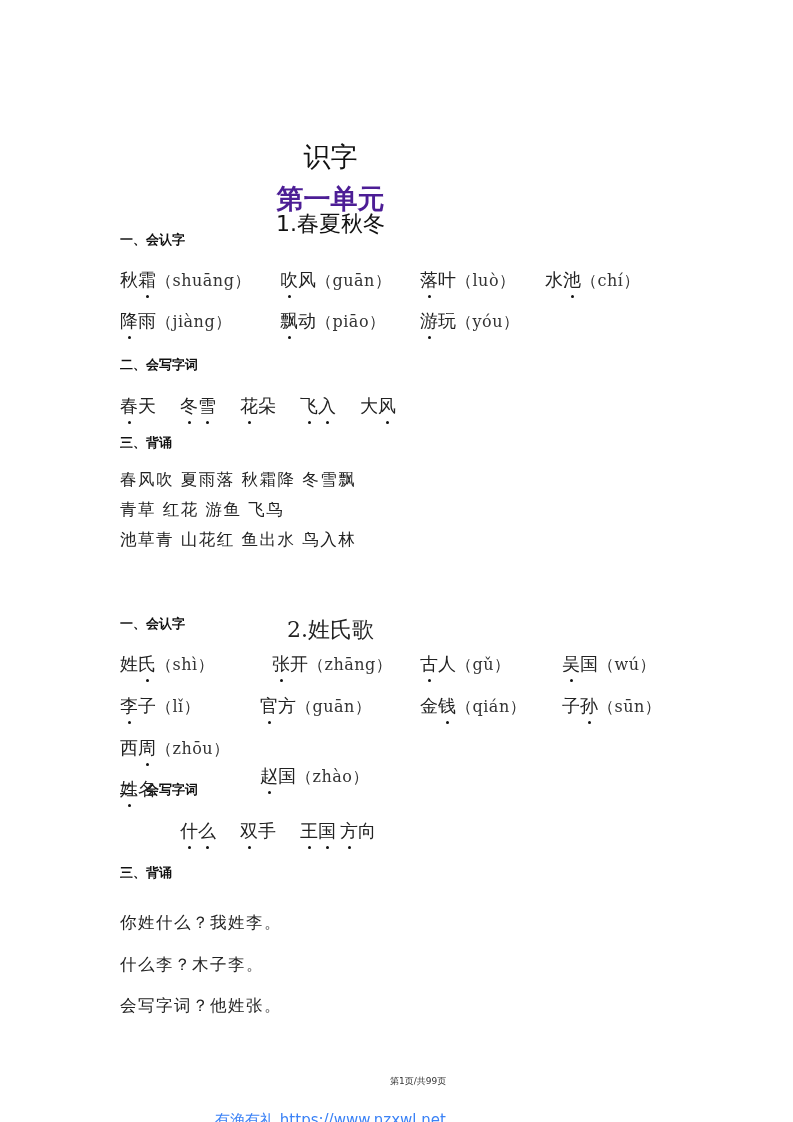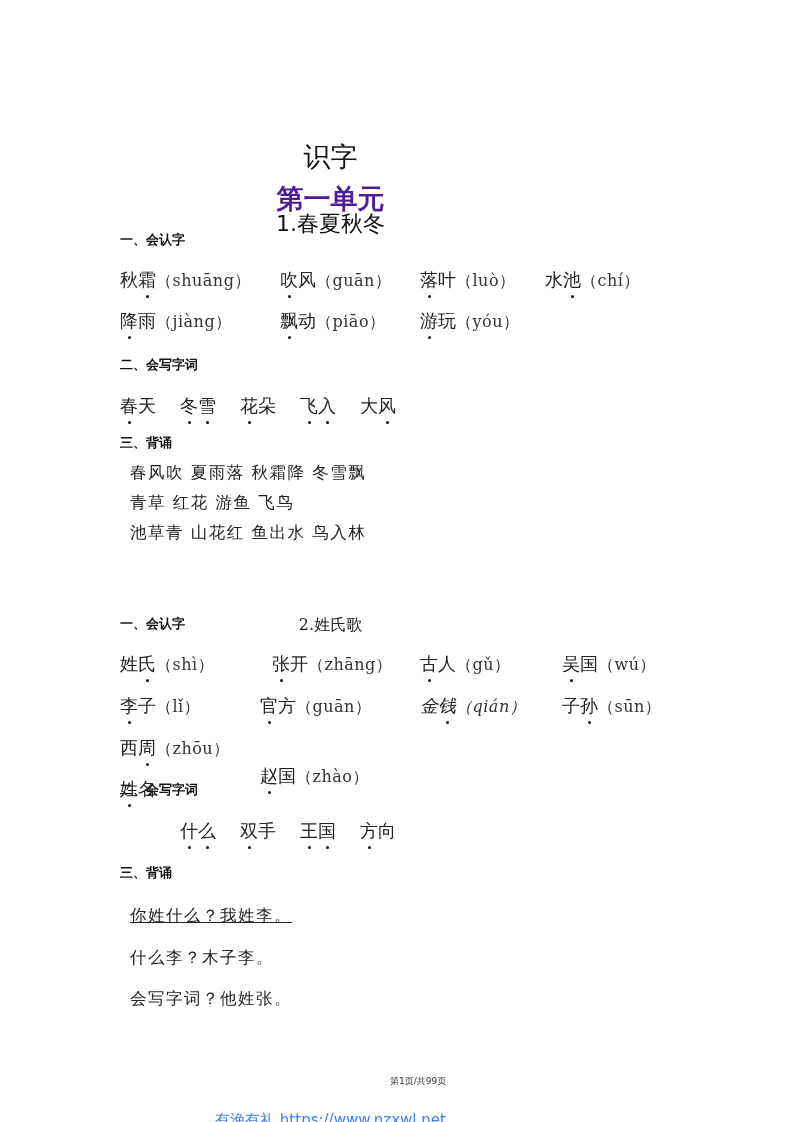--- a/index.html
+++ b/index.html
@@ -2,27 +2,27 @@
 <html><head>
 <meta charset="utf-8">
 <style>
   html, body { margin: 0; padding: 0; background: #ffffff; }
   body { width: 793px; height: 1122px; position: relative; overflow: hidden; color: #111; font-family: "DejaVu Serif", serif; }
   .abs { position: absolute; }
   .center { left: 0; width: 661px; text-align: center; margin-top: 41px; }
   .t-main { top: 98px; font-family: "DejaVu Sans", sans-serif; font-size: 27px; font-weight: normal; color: #111; }
   .t-unit { top: 140px; font-family: "DejaVu Sans", sans-serif; font-size: 27px; font-weight: bold; color: #4c1d95; }
   .t-lesson { top: 168px; font-family: "DejaVu Sans", sans-serif; font-size: 22px; color: #111; }
-  .t-lesson2 { top: 574px; font-family: "DejaVu Serif", serif; font-size: 16px; color: #222; }
+  .t-lesson2 { top: 574px; font-family: "DejaVu Serif", serif; font-size: 22px; color: #222; }
   .h { left: 120px; font-family: "DejaVu Sans", sans-serif; font-weight: bold; font-size: 13px; color: #111; }
   .item { font-family: "DejaVu Serif", serif; font-size: 18px; color: #222; white-space: nowrap; }
   .hz { position: relative; display: inline-block; }
   .hz.dot::after { content: ""; position: absolute; left: 50%; bottom: -6px; width: 3px; height: 3px; margin-left: -1.5px; border-radius: 50%; background: #111; }
   .py { font-size: 16px; letter-spacing: 0.5px; color: #333; }
-  .recite { left: 130px; font-family: "DejaVu Serif", serif; font-size: 16.5px; color: #222; letter-spacing: 1.5px; white-space: nowrap; }
+  .recite { left: 120px; font-family: "DejaVu Serif", serif; font-size: 16.5px; color: #222; letter-spacing: 1.5px; white-space: nowrap; margin-top: 7px; }
   .footer { top: 1070px; font-family: "DejaVu Sans", sans-serif; font-size: 15px; color: #3b82f6; }
   .pagenum { top: 1075px; left: 374px; font-family: "DejaVu Sans", sans-serif; font-size: 9px; color: #333; padding-left: 16px; }
 </style>
 </head>
 <body>
 
 <div class="abs center t-main">识字</div>
 <div class="abs center t-unit">第一单元</div>
 <div class="abs center t-lesson">1.春夏秋冬</div>
 
@@ -39,21 +39,21 @@
 
 <div class="abs center t-lesson2">2.姓氏歌</div>
 
 <div class="abs h" style="top:615px;">一、会认字</div>
 <div id="l2-rec"></div>
 
 <div class="abs h" style="top:781px;">二、会写字词</div>
 <div id="l2-write"></div>
 
 <div class="abs h" style="top:864px;">三、背诵</div>
-<div class="abs recite" style="top:905px;text-decoration:underline;">你姓什么？我姓李。</div>
+<div class="abs recite" style="top:905px;">你姓什么？我姓李。</div>
 <div class="abs recite" style="top:947px;">什么李？木子李。</div>
 <div class="abs recite" style="top:988px;">会写字词？他姓张。</div>
 
 <div class="abs center footer">有渔有礼 https://www.nzxwl.net</div>
 <div class="abs pagenum">第1页/共99页</div>
 
 <div class="abs item" style="left: 120px; top: 268px;"><span class="hz">秋</span><span class="hz dot">霜</span><span class="py">（shuāng）</span></div>
 <div class="abs item" style="left: 280px; top: 268px;"><span class="hz dot">吹</span><span class="hz">风</span><span class="py">（guān）</span></div>
 <div class="abs item" style="left: 420px; top: 268px;"><span class="hz dot">落</span><span class="hz">叶</span><span class="py">（luò）</span></div>
 <div class="abs item" style="left: 545px; top: 268px;"><span class="hz">水</span><span class="hz dot">池</span><span class="py">（chí）</span></div>
@@ -64,21 +64,21 @@
 <div class="abs item" style="left: 180px; top: 394px;"><span class="hz dot">冬</span><span class="hz dot">雪</span></div>
 <div class="abs item" style="left: 240px; top: 394px;"><span class="hz dot">花</span><span class="hz">朵</span></div>
 <div class="abs item" style="left: 300px; top: 394px;"><span class="hz dot">飞</span><span class="hz dot">入</span></div>
 <div class="abs item" style="left: 360px; top: 394px;"><span class="hz">大</span><span class="hz dot">风</span></div>
 <div class="abs item" style="left: 120px; top: 652px;"><span class="hz">姓</span><span class="hz dot">氏</span><span class="py">（shì）</span></div>
 <div class="abs item" style="left: 272px; top: 652px;"><span class="hz dot">张</span><span class="hz">开</span><span class="py">（zhāng）</span></div>
 <div class="abs item" style="left: 420px; top: 652px;"><span class="hz dot">古</span><span class="hz">人</span><span class="py">（gǔ）</span></div>
 <div class="abs item" style="left: 562px; top: 652px;"><span class="hz dot">吴</span><span class="hz">国</span><span class="py">（wú）</span></div>
 <div class="abs item" style="left: 120px; top: 694px;"><span class="hz dot">李</span><span class="hz">子</span><span class="py">（lǐ）</span></div>
 <div class="abs item" style="left: 260px; top: 694px;"><span class="hz dot">官</span><span class="hz">方</span><span class="py">（guān）</span></div>
-<div class="abs item" style="left: 420px; top: 694px; font-style: italic;"><span class="hz">金</span><span class="hz dot">钱</span><span class="py">（qián）</span></div>
+<div class="abs item" style="left: 420px; top: 694px;"><span class="hz">金</span><span class="hz dot">钱</span><span class="py">（qián）</span></div>
 <div class="abs item" style="left: 562px; top: 694px;"><span class="hz">子</span><span class="hz dot">孙</span><span class="py">（sūn）</span></div>
 <div class="abs item" style="left: 120px; top: 736px;"><span class="hz">西</span><span class="hz dot">周</span><span class="py">（zhōu）</span></div>
 <div class="abs item" style="left: 260px; top: 736px; margin-top: 28px;"><span class="hz dot">赵</span><span class="hz">国</span><span class="py">（zhào）</span></div>
 <div class="abs item" style="left: 120px; top: 777px;"><span class="hz dot">姓</span><span class="hz">名</span></div>
 <div class="abs item" style="left: 180px; top: 819px;"><span class="hz dot">什</span><span class="hz dot">么</span></div>
 <div class="abs item" style="left: 240px; top: 819px;"><span class="hz dot">双</span><span class="hz">手</span></div>
 <div class="abs item" style="left: 300px; top: 819px;"><span class="hz dot">王</span><span class="hz dot">国</span></div>
-<div class="abs item" style="left: 360px; top: 819px; text-align: right;"><span class="hz dot">方</span><span class="hz">向</span></div>
+<div class="abs item" style="left: 340px; top: 819px; text-align: right;"><span class="hz dot">方</span><span class="hz">向</span></div>
 
 </body></html>

